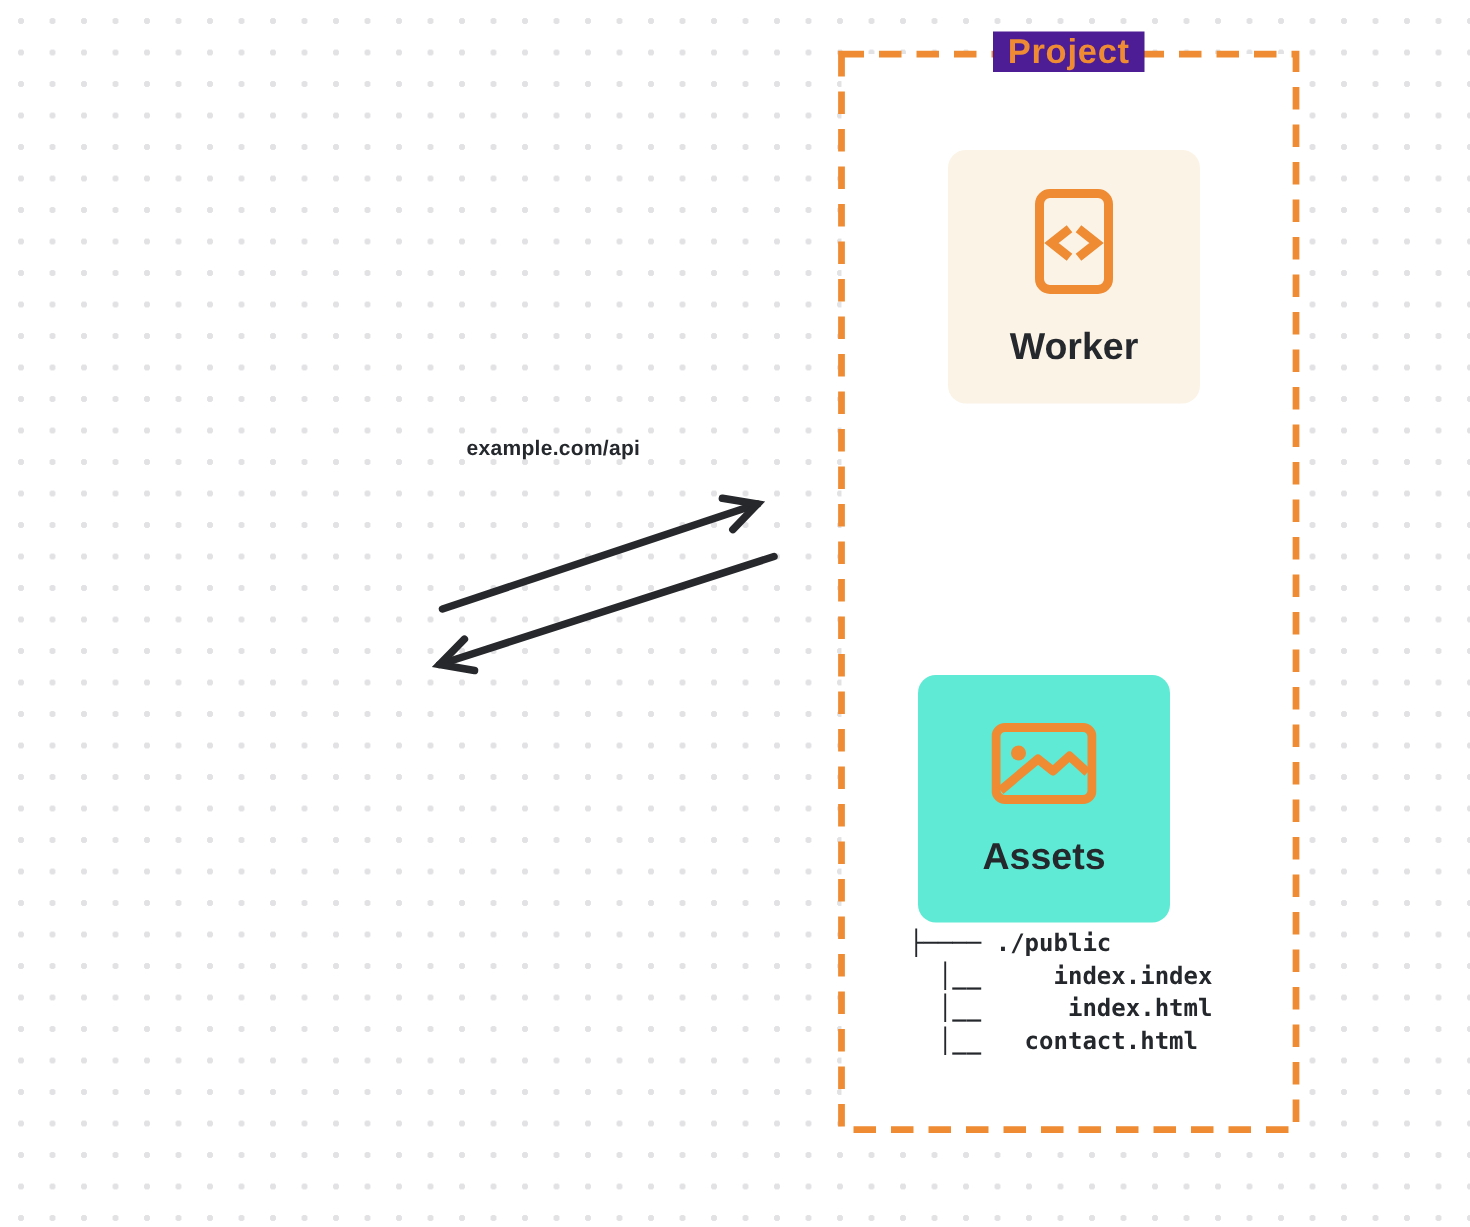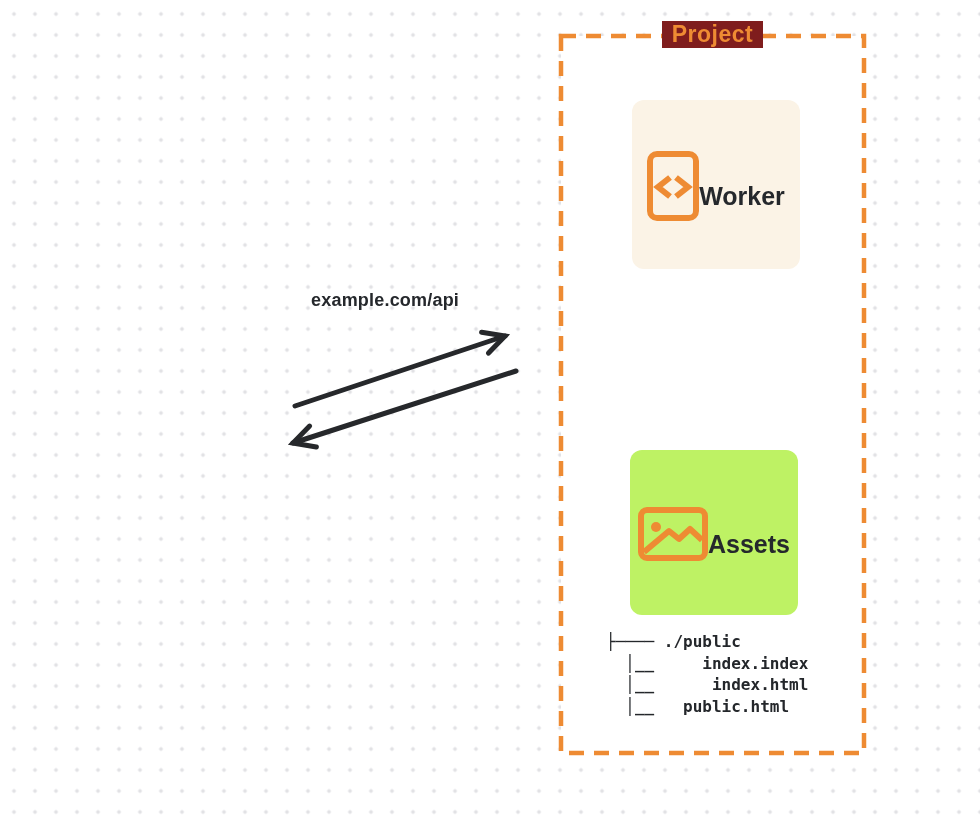--- a/index.html
+++ b/index.html
@@ -23,74 +23,74 @@
     background-position: 3.5px 3.5px;
   }
   .svg-layer {
     position: absolute;
     left: 0; top: 0;
     width: 980px; height: 818px;
   }
   .node {
     position: absolute;
     display: flex;
-    flex-direction: row;
+    flex-direction: column;
     align-items: center;
     justify-content: center;
     border-radius: 12px;
     color: #25282C;
     font-weight: 700;
     font-size: 25px;
   }
   .client-node {
     left: 82px; top: 313px;
     width: 168px; height: 167px;
     background: #F4F4F5;
     border-radius: 10px;
   }
   .worker-node {
     left: 632px; top: 100px;
     width: 168px; height: 167px;
     background: #FBF3E6;
     padding-top: 2px;
   }
   .assets-node {
-    left: 630px; top: 450px;
+    left: 612px; top: 450px;
     width: 168px; height: 163px;
-    background: #bef264;
+    background: #5eead4;
     padding-top: 2px;
   }
   .node .icon-wrap { line-height: 0; }
   .node .node-label { margin-top: 21px; }
   .project-label-row {
     position: absolute;
     left: 561px; top: 21px;
     width: 303px;
     text-align: center;
   }
   .project-label-row span {
     display: inline-block;
-    background: #7f1d1d;
+    background: #4c1d95;
     padding: 0 10px;
     color: #EE8B33;
     font-weight: 700;
     font-size: 23px;
     letter-spacing: 0.5px;
   }
   .request-url-label {
     position: absolute;
     left: 311px; top: 290px;
     color: #25282C;
     font-weight: 700;
-    font-size: 18px;
+    font-size: 14px;
     letter-spacing: 0.2px;
   }
   .file-tree {
     position: absolute;
-    left: 606px; top: 631px;
+    left: 606px; top: 618px;
     font-family: "DejaVu Sans Mono", monospace;
     font-size: 16px;
     line-height: 21.5px;
     font-weight: 700;
     color: #24272B;
     white-space: pre;
   }
   .file-tree .tree-line { display: block; }
 </style>
 </head>
@@ -136,15 +136,15 @@
     <span class="icon-wrap">
       <svg width="70" height="54" viewBox="0 0 70 54" xmlns="http://www.w3.org/2000/svg">
         <rect x="3" y="3" width="64" height="48" rx="6" fill="none" stroke="#EE8B33" stroke-width="6"></rect>
         <circle cx="18" cy="20" r="5" fill="#EE8B33"></circle>
         <polyline points="6,45 31,24 41,32 52,22 64,33" fill="none" stroke="#EE8B33" stroke-width="6" stroke-linejoin="round"></polyline>
       </svg>
     </span>
     <span class="node-label">Assets</span>
   </div>
 
-  <div class="file-tree"><span class="tree-line">├──── ./public</span><span class="tree-line">  │__     index.index</span><span class="tree-line">  │__      index.html</span><span class="tree-line">  │__   public.html</span></div>
+  <div class="file-tree"><span class="tree-line">├──── ./public</span><span class="tree-line">  │__     index.index</span><span class="tree-line">  │__      index.html</span><span class="tree-line">  │__   contact.html</span></div>
 
 </div>
 
 </body></html>

